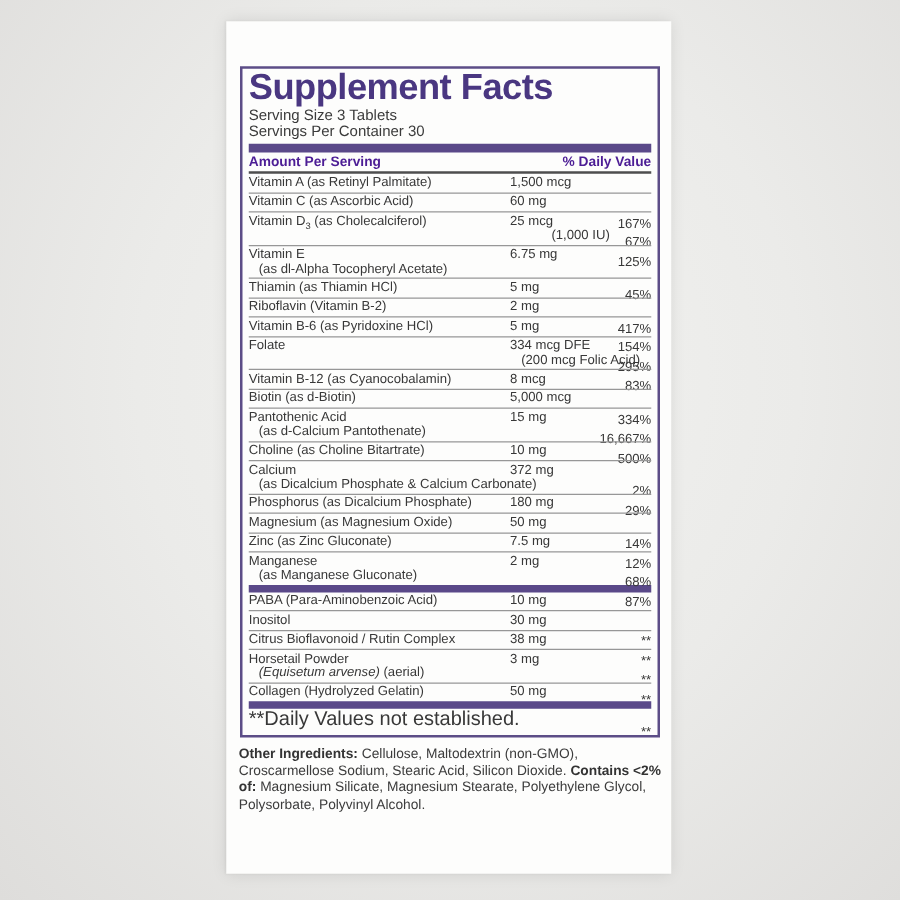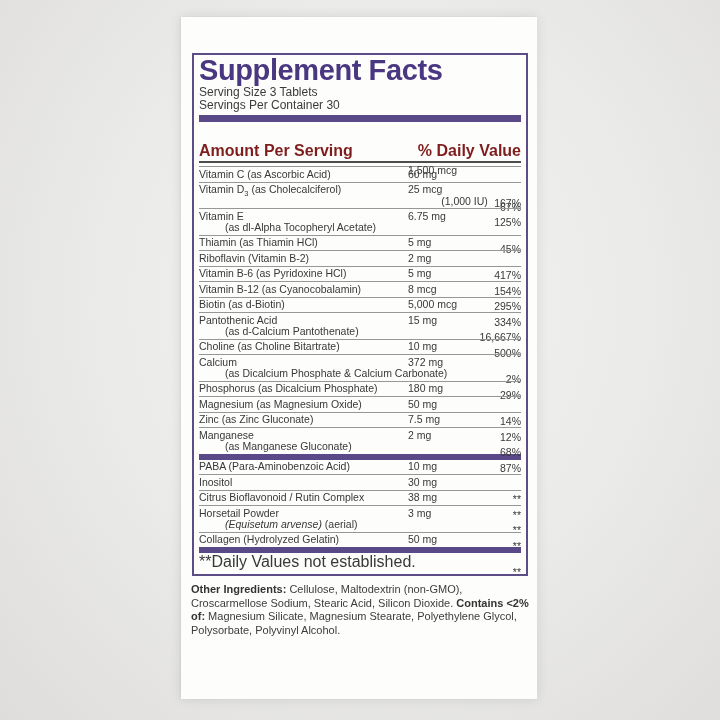--- a/index.html
+++ b/index.html
@@ -29,32 +29,32 @@
     color:var(--ink);
   }
   .facts-title{
     font-size:29px;font-weight:bold;color:var(--purple);
     letter-spacing:-0.4px;line-height:25px;margin:0 0 3px 0;
   }
   .serv{font-size:12px;line-height:12.5px;color:#3b3b3b;}
   .thickbar{height:7px;background:var(--bar);margin-top:4px;}
   .colhead{
     display:flex;justify-content:space-between;align-items:baseline;
-    font-size:16px;font-weight:bold;color:#7f1d1d;
-    padding:20px 0 1px 0;border-bottom:2px solid #4e4e4e;
+    font-size:11px;font-weight:bold;color:#4c1d95;
+    padding:2px 0 1px 0;border-bottom:2px solid #4e4e4e;
   }
   .row{
     position:relative;font-size:10.5px;line-height:11.5px;
     padding:1.5px 0;border-bottom:1px solid var(--rule);
     color:var(--ink);
   }
   .row.nob{border-bottom:none;}
   .row .amt{position:absolute;left:209px;top:1.5px;white-space:nowrap;}
   .row .dv{position:absolute;right:0;top:1.5px;white-space:nowrap;margin-top:33px;}
-  .row .sub{margin-left:26px;line-height:11px;}
+  .row .sub{margin-left:8px;line-height:11px;}
   .row .amt2{margin-left:209px;line-height:11px;text-align:center;}
   .row sub{font-size:7.5px;line-height:0;}
   .bar2{height:6px;background:var(--bar);}
   .footnote{font-size:16px;line-height:12px;padding:3px 0 2px 0;color:var(--ink);}
   .other{
     margin:7px 0 0 10px;width:341px;
     font-size:11px;line-height:13.5px;color:#3c3c3c;
   }
   .other b{color:#333;}
 </style>
@@ -71,20 +71,21 @@
 
       <div class="thickbar"></div>
 
       <div class="colhead">
         <span>Amount Per Serving</span>
         <span>% Daily Value</span>
       </div>
 
       <div id="rows">
           <div class="row">
+            <div class="nm">Vitamin A (as Retinyl Palmitate)</div>
             <span class="amt">1,500 mcg</span>
             <span class="dv">167%</span>
           </div>
           <div class="row">
             <div class="nm">Vitamin C (as Ascorbic Acid)</div>
             <span class="amt">60 mg</span>
             <span class="dv">67%</span>
           </div>
           <div class="row">
             <div class="nm">Vitamin D<sub>3</sub> (as Cholecalciferol)</div>
@@ -105,20 +106,26 @@
           </div>
           <div class="row">
             <div class="nm">Riboflavin (Vitamin B-2)</div>
             <span class="amt">2 mg</span>
             <span class="dv">154%</span>
           </div>
           <div class="row">
             <div class="nm">Vitamin B-6 (as Pyridoxine HCl)</div>
             <span class="amt">5 mg</span>
             <span class="dv">295%</span>
+          </div>
+          <div class="row">
+            <div class="nm">Folate</div>
+            <span class="amt">334 mcg DFE</span>
+            <span class="dv">83%</span>
+            <div class="amt2">(200 mcg Folic Acid)</div>
           </div>
           <div class="row">
             <div class="nm">Vitamin B-12 (as Cyanocobalamin)</div>
             <span class="amt">8 mcg</span>
             <span class="dv">334%</span>
           </div>
           <div class="row">
             <div class="nm">Biotin (as d-Biotin)</div>
             <span class="amt">5,000 mcg</span>
             <span class="dv">16,667%</span>

